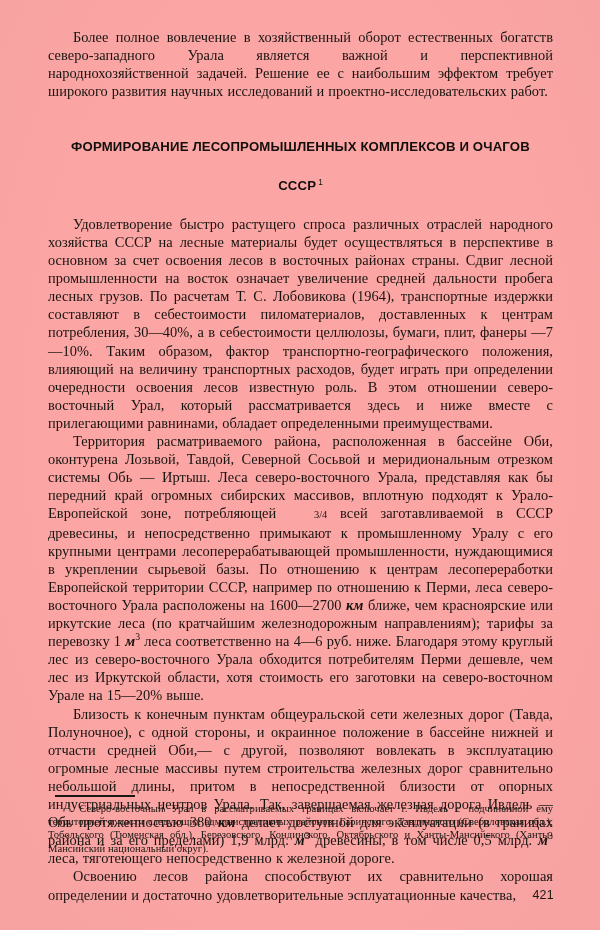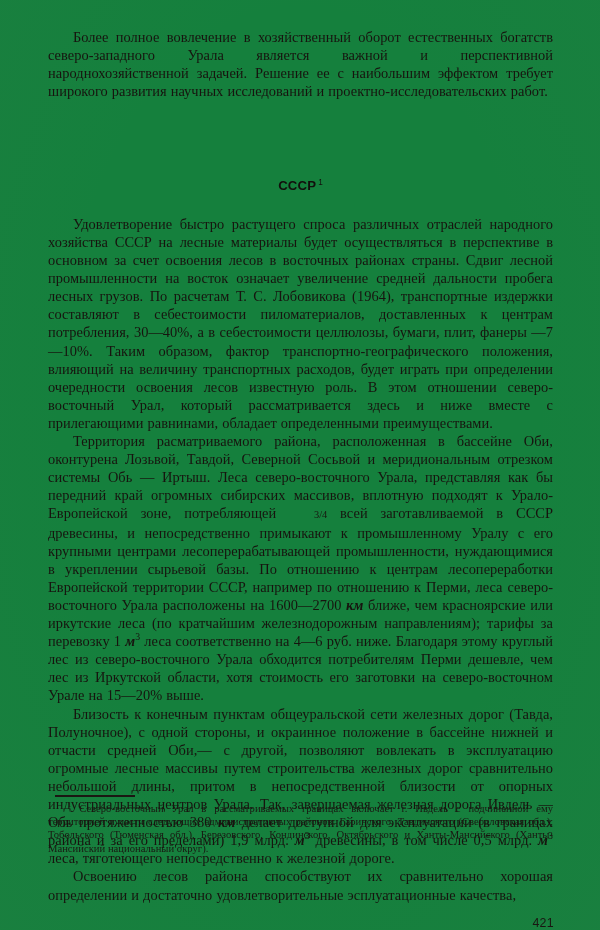--- a/index.html
+++ b/index.html
@@ -16,21 +16,21 @@
     overflow: hidden;
     position: relative;
   }
 
   .page {
     position: absolute;
     left: 0;
     top: 0;
     width: 600px;
     height: 930px;
-    background: #15803d;
+    background: #fca5a5;
   }
 
   
   .page::before {
     content: "";
     position: absolute;
     inset: 0;
     background:
       radial-gradient(ellipse at 50% 45%, rgba(255,255,255,0) 55%, rgba(120,115,105,0.045) 100%);
     pointer-events: none;
@@ -124,39 +124,39 @@
     font-size: 10.6px;
     line-height: 13.4px;
     text-indent: 18px;
     color: #1a1712;
     letter-spacing: 0.02px;
   }
 
   .page-number {
     position: absolute;
     right: 46px;
-    top: 916px;
+    top: 888px;
     font-family: "Liberation Sans", "DejaVu Sans", sans-serif;
     font-size: 12.4px;
     color: #1a1712;
     letter-spacing: 0.3px;
   }
 </style>
 </head>
 <body>
 
 <div class="page">
 
   <div class="text-column">
 
     <p class="body-par intro-par">Более полное вовлечение в хозяйственный оборот естественных богатств северо-западного Урала является важной и перспективной народнохозяйственной задачей. Решение ее с наибольшим эффектом требует широкого развития научных исследований и проектно-исследовательских работ.</p>
 
     <div class="title-block">
       <h1 class="article-title">
-        <br>
+        <span>ФОРМИРОВАНИЕ ЛЕСОПРОМЫШЛЕННЫХ КОМПЛЕКСОВ И ОЧАГОВ</span><br>
         <br>
         <span>СССР</span><sup class="fn-ref">1</sup>
       </h1>
     </div>
 
     <p class="body-par">Удовлетворение быстро растущего спроса различных отраслей народного хозяйства СССР на лесные материалы будет осуществляться в перспективе в основном за счет освоения лесов в восточных районах страны. Сдвиг лесной промышленности на восток означает увеличение средней дальности пробега лесных грузов. По расчетам Т. С. Лобовикова (1964), транспортные издержки составляют в себестоимости пиломатериалов, доставленных к центрам потребления, 30—40%, а в себестоимости целлюлозы, бумаги, плит, фанеры —7—10%. Таким образом, фактор транспортно-географического положения, влияющий на величину транспортных расходов, будет играть при определении очередности освоения лесов известную роль. В этом отношении северо-восточный Урал, который рассматривается здесь и ниже вместе с прилегающими равнинами, обладает определенными преимуществами.</p>
 
     <p class="body-par"><span>Территория расматриваемого района, расположенная в бассейне Оби, оконтурена Лозьвой, Тавдой, Северной Сосьвой и меридиональным отрезком системы Обь — Иртыш. Леса северо-восточного Урала, представляя как бы передний край огромных сибирских массивов, вплотную подходят к Урало-Европейской зоне, потребляющей </span><span class="frac">3/4</span><span> всей заготавливаемой в СССР древесины, и непосредственно примыкают к промышленному Уралу с его крупными центрами лесоперерабатывающей промышленности, нуждающимися в укреплении сырьевой базы. По отношению к центрам лесопереработки Европейской территории СССР, например по отношению к Перми, леса северо-восточного Урала расположены на 1600—2700 </span><i class="unit">км</i><span> ближе, чем красноярские или иркутские леса (по кратчайшим железнодорожным направлениям); тарифы за перевозку 1 </span><i class="unit">м</i><sup class="exp">3</sup><span> леса соответственно на 4—6 руб. ниже. Благодаря этому круглый лес из северо-восточного Урала обходится потребителям Перми дешевле, чем лес из Иркутской области, хотя стоимость его заготовки на северо-восточном Урале на 15—20% выше.</span></p>
 
     <p class="body-par"><span>Близость к конечным пунктам общеуральской сети железных дорог (Тавда, Полуночное), с одной стороны, и окраинное положение в бассейне нижней и отчасти средней Оби,— с другой, позволяют вовлекать в эксплуатацию огромные лесные массивы путем строительства железных дорог сравнительно небольшой длины, притом в непосредственной близости от опорных индустриальных центров Урала. Так, завершаемая железная дорога Ивдель — Обь протяженностью 380 </span><i class="unit">км</i><span> делает доступной для эксплуатации (в границах района и за его пределами) 1,9 млрд. </span><i class="unit">м</i><sup class="exp">3</sup><span> древесины, в том числе 0,5 млрд. </span><i class="unit">м</i><sup class="exp">3</sup><span> леса, тяготеющего непосредственно к железной дороге.</span></p>

